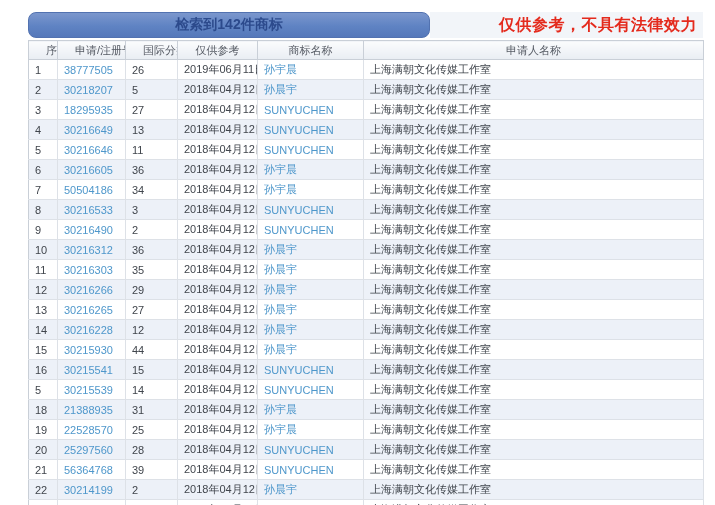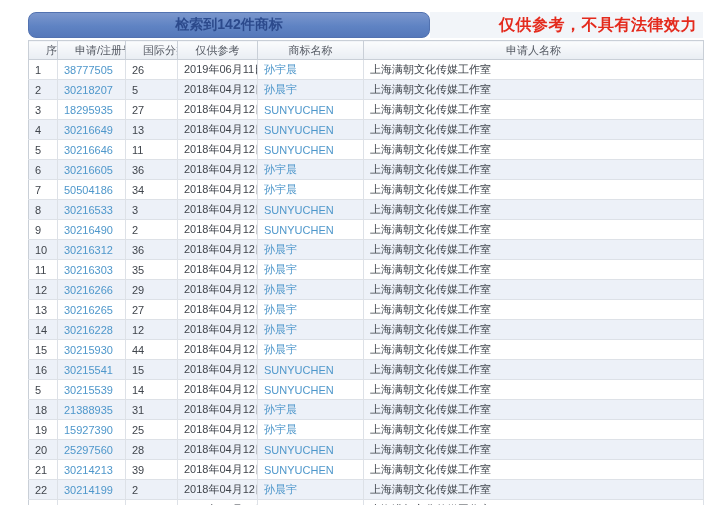--- a/index.html
+++ b/index.html
@@ -216,37 +216,37 @@
         <tr>
           <td>18</td>
           <td><a>21388935</a></td>
           <td>31</td>
           <td>2018年04月12日</td>
           <td><a>孙宇晨</a></td>
           <td class="applicant">上海满朝文化传媒工作室</td>
         </tr>
         <tr>
           <td>19</td>
-          <td><a>15927390</a></td>
+          <td><a>22528570</a></td>
           <td>25</td>
           <td>2018年04月12日</td>
           <td><a>孙宇晨</a></td>
           <td class="applicant">上海满朝文化传媒工作室</td>
         </tr>
         <tr>
           <td>20</td>
           <td><a>25297560</a></td>
           <td>28</td>
           <td>2018年04月12日</td>
           <td><a>SUNYUCHEN</a></td>
           <td class="applicant">上海满朝文化传媒工作室</td>
         </tr>
         <tr>
           <td>21</td>
-          <td><a>30214213</a></td>
+          <td><a>56364768</a></td>
           <td>39</td>
           <td>2018年04月12日</td>
           <td><a>SUNYUCHEN</a></td>
           <td class="applicant">上海满朝文化传媒工作室</td>
         </tr>
         <tr>
           <td>22</td>
           <td><a>30214199</a></td>
           <td>2</td>
           <td>2018年04月12日</td>

